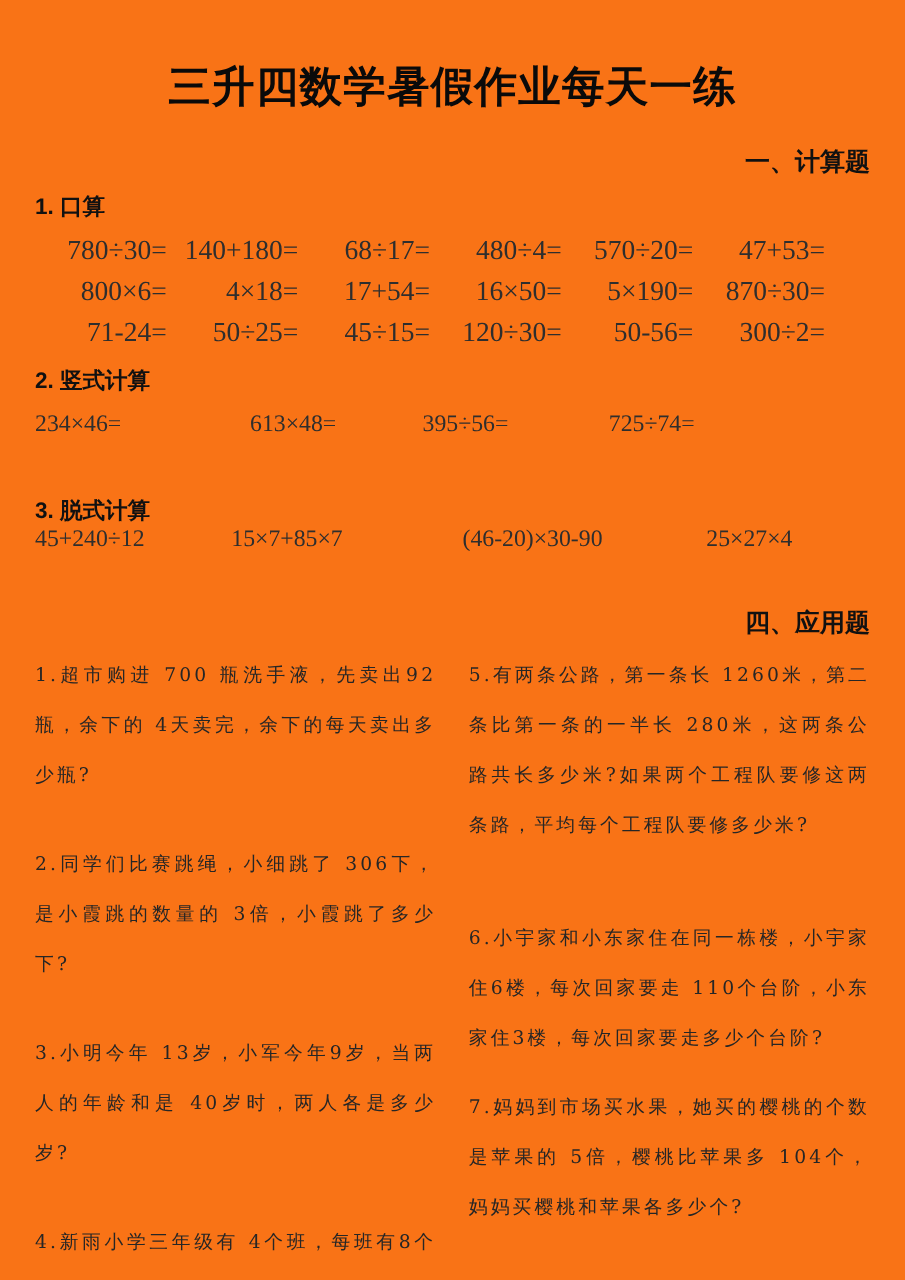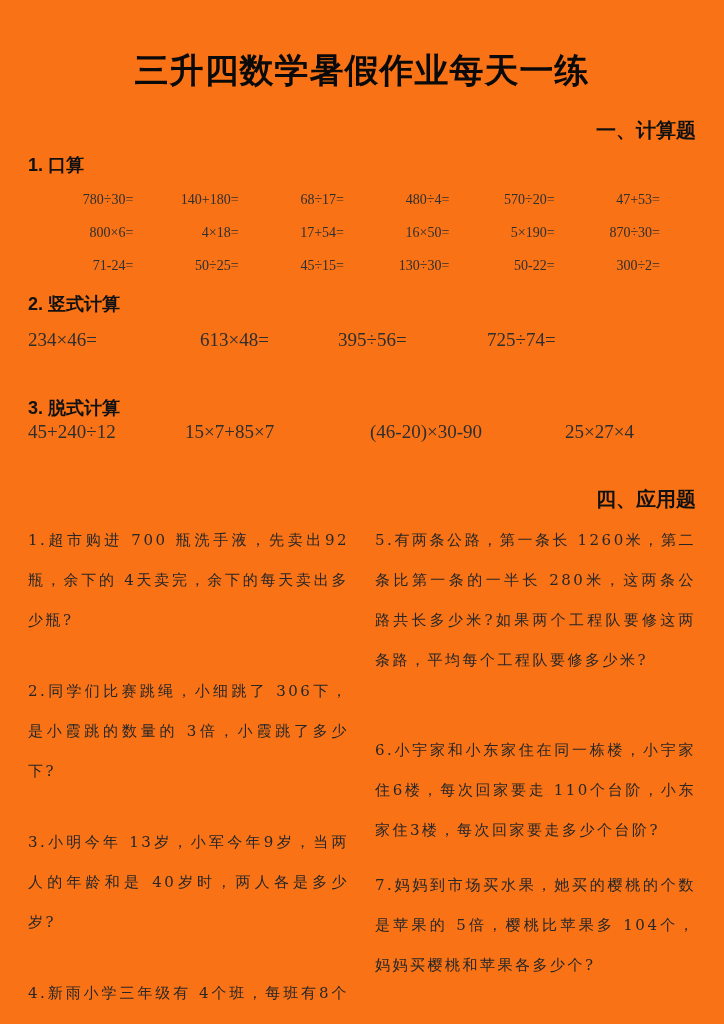--- a/index.html
+++ b/index.html
@@ -39,21 +39,21 @@
     font-weight: 700;
     font-size: 18px;
     line-height: 24px;
     color: #111;
   }
   .oral-grid {
     margin-top: 6px;
     width: 632px;
     display: grid;
     grid-template-columns: repeat(6, 1fr);
-    font-size: 14px;
+    font-size: 22px;
     line-height: 33px;
     color: #2e2e2e;
   }
   .oral-grid .eq { text-align: right; white-space: nowrap; }
   .vert-row {
     margin-top: 12px;
     display: grid;
     grid-template-columns: 172px 138px 149px auto;
     font-size: 19px;
     line-height: 24px;
@@ -107,22 +107,22 @@
     <span class="eq">47+53=</span>
     <span class="eq">800×6=</span>
     <span class="eq">4×18=</span>
     <span class="eq">17+54=</span>
     <span class="eq">16×50=</span>
     <span class="eq">5×190=</span>
     <span class="eq">870÷30=</span>
     <span class="eq">71-24=</span>
     <span class="eq">50÷25=</span>
     <span class="eq">45÷15=</span>
-    <span class="eq">130÷30=</span>
-    <span class="eq">50-22=</span>
+    <span class="eq">120÷30=</span>
+    <span class="eq">50-56=</span>
     <span class="eq">300÷2=</span>
   </div>
 
   <h3 class="sub-heading">2. 竖式计算</h3>
   <div class="vert-row">
     <span class="eq">234×46=</span>
     <span class="eq">613×48=</span>
     <span class="eq">395÷56=</span>
     <span class="eq">725÷74=</span>
   </div>

